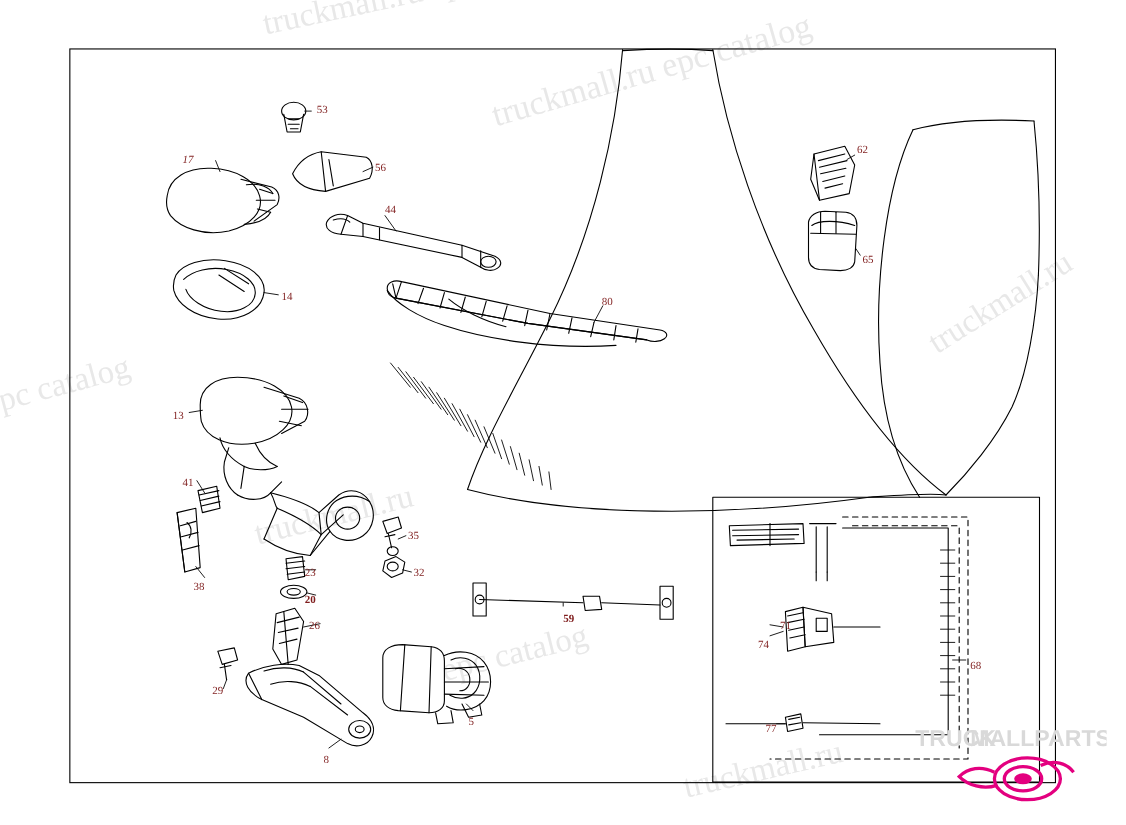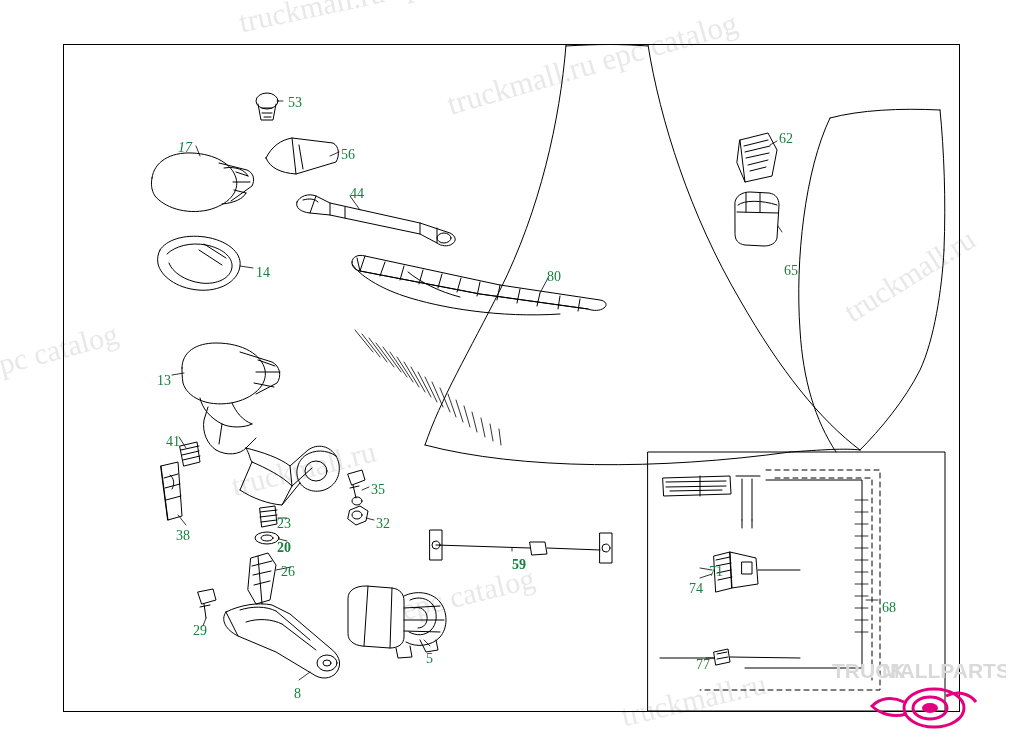--- a/index.html
+++ b/index.html
@@ -35,22 +35,22 @@
     position: absolute;
     left: 63px; top: 44px;
     width: 897px;
     height: 668px;
     border: 1px solid #000;
     box-sizing: border-box;
   }
   .label {
     position: absolute;
     font-family: "Liberation Serif", serif;
-    font-size: 14px;
-    color: #15803d;
+    font-size: 10px;
+    color: #7f1d1d;
     font-weight: normal;
     white-space: nowrap;
   }
   svg.art {
     position: absolute;
     left: 0; top: 0;
     width: 1024px;
     height: 750px;
     pointer-events: none;
   }
@@ -349,25 +349,25 @@
         <path d="M203,626 L206,618"></path>
         <path d="M430,646 L424,640"></path>
         <path d="M706,658 L714,658"></path>
         <path d="M299,680 L310,672"></path>
       </g>
     </g>
   </svg>
 
   <div id="callout-layer">
       <div class="label" style="left: 288px; top: 95px;">53</div>
-      <div class="label" style="left: 178px; top: 140px; font-style: italic;">17</div>
+      <div class="label" style="left: 166px; top: 140px; font-style: italic;">17</div>
       <div class="label" style="left: 341px; top: 147px;">56</div>
       <div class="label" style="left: 779px; top: 131px; text-align: center;">62</div>
       <div class="label" style="left: 350px; top: 186px;">44</div>
-      <div class="label" style="left: 784px; top: 231px; margin-top: 32px;">65</div>
+      <div class="label" style="left: 784px; top: 231px;">65</div>
       <div class="label" style="left: 256px; top: 265px;">14</div>
       <div class="label" style="left: 547px; top: 269px;">80</div>
       <div class="label" style="left: 157px; top: 373px;">13</div>
       <div class="label" style="left: 166px; top: 434px;">41</div>
       <div class="label" style="left: 371px; top: 482px;">35</div>
       <div class="label" style="left: 176px; top: 528px;">38</div>
       <div class="label" style="left: 277px; top: 516px;">23</div>
       <div class="label" style="left: 376px; top: 516px; font-family: Liberation Serif, serif;">32</div>
       <div class="label" style="left: 277px; top: 540px; font-weight: bold;">20</div>
       <div class="label" style="left: 512px; top: 557px; font-weight: bold;">59</div>

